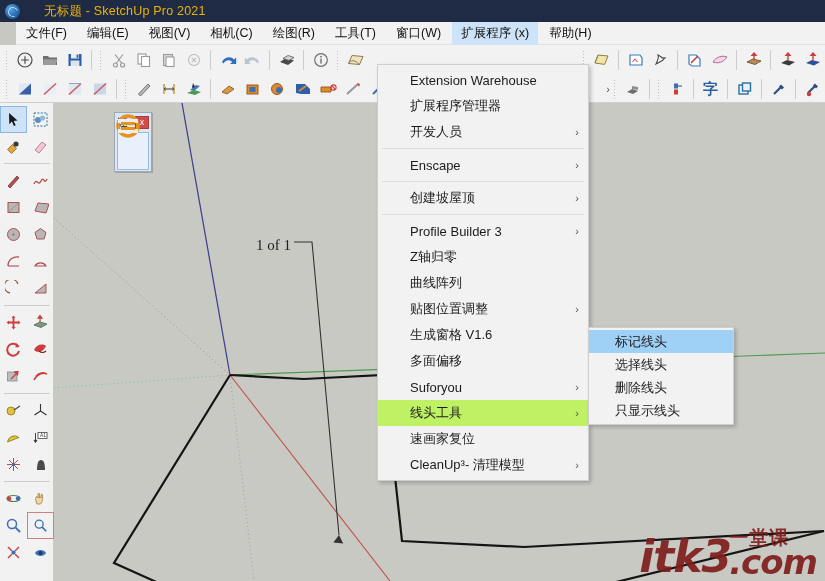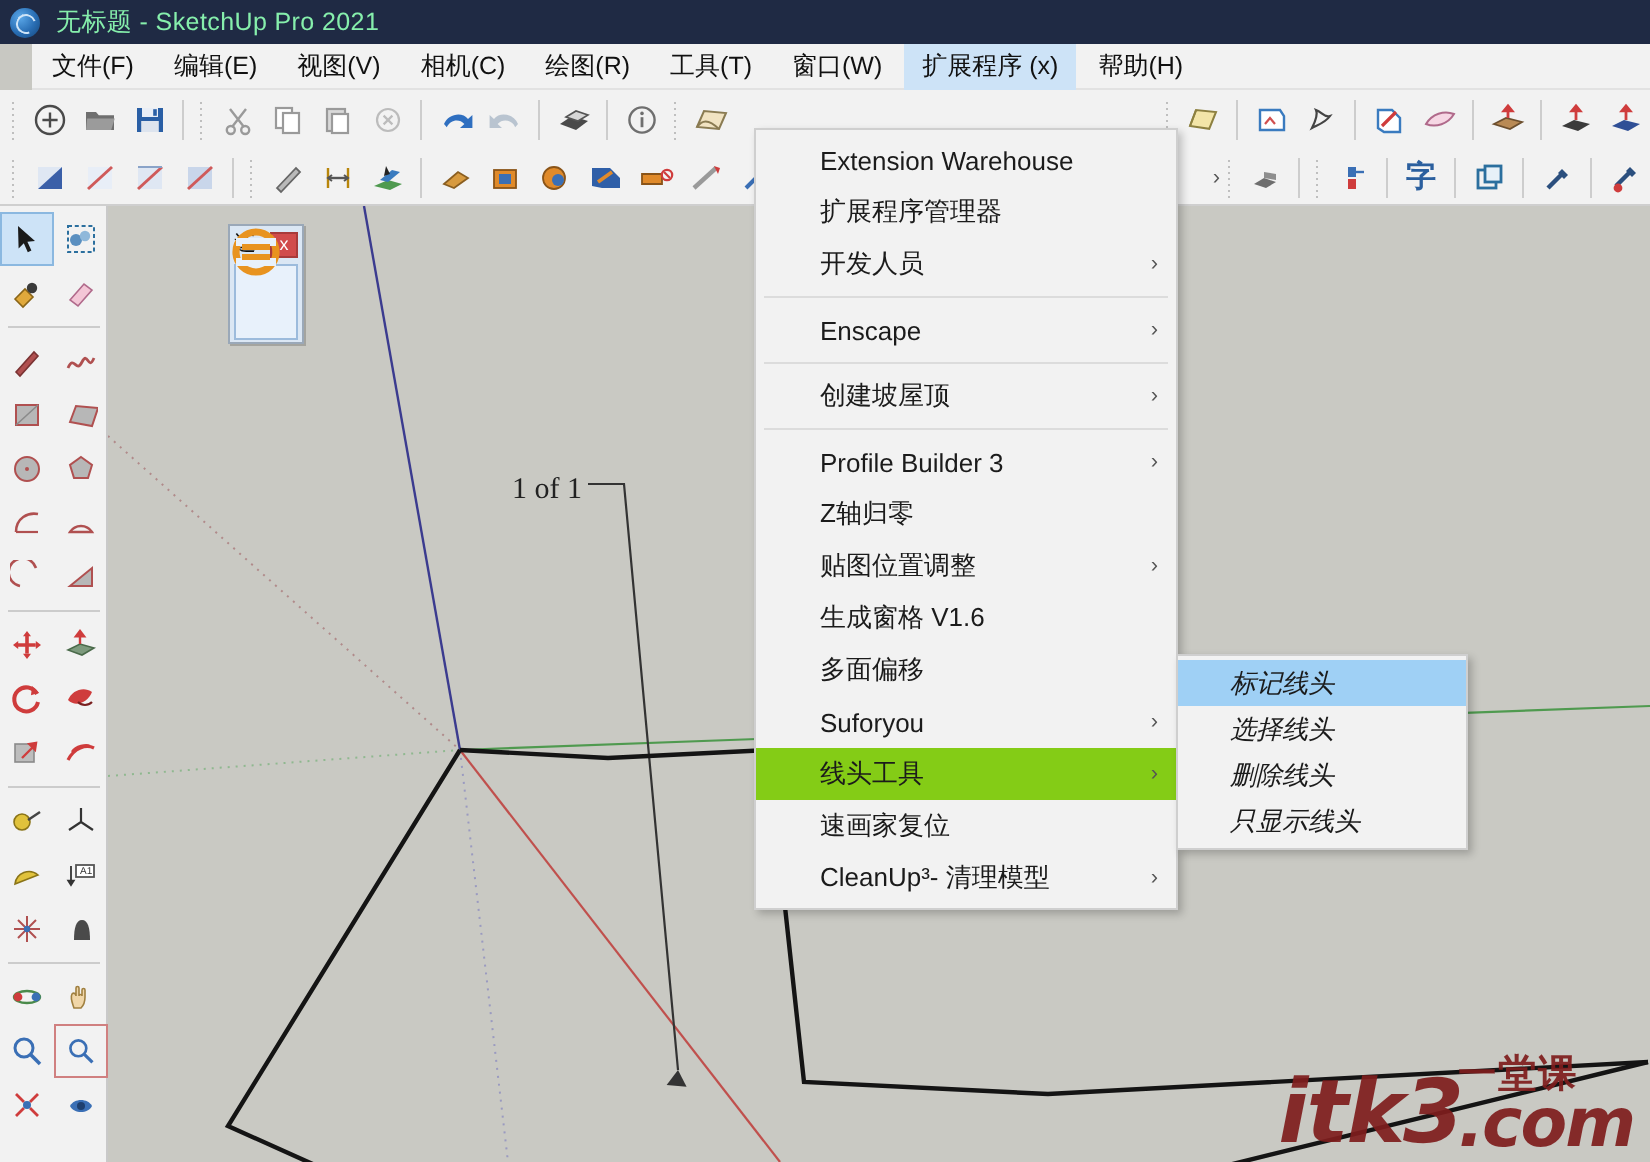--- a/index.html
+++ b/index.html
@@ -7,22 +7,22 @@
     width:825px;height:581px;overflow:hidden;
     font-family:"Liberation Sans","DejaVu Sans",sans-serif;
     background:#c8c8c2;
     -webkit-font-smoothing:antialiased;
   }
   #app{position:relative;width:825px;height:581px;overflow:hidden;}
 
   
   .titlebar{
     position:absolute;left:0;top:0;width:825px;height:22px;
-    background:#1f2a44;color:#86efac;
-    display:flex;align-items:center;gap:8px;
+    background:#1f2a44;color:#eab308;
+    display:flex;align-items:center;gap:24px;
     font-size:12.5px;padding-left:5px;box-sizing:border-box;
   }
   .su-logo{
     width:15px;height:15px;border-radius:50%;
     background:radial-gradient(circle at 35% 32%,#5aa7e8 0%,#2a6fb5 52%,#14457a 100%);
     position:relative;flex:0 0 auto;
   }
   .su-logo:after{
     content:"";position:absolute;left:3px;top:3.5px;width:8px;height:8px;
     border-radius:50%;border:1.4px solid #cfe4f7;border-right-color:transparent;
@@ -128,33 +128,33 @@
   .dropdown{
     position:absolute;left:377px;top:40px;width:212px;
     background:#f2f2f2;border:1px solid #cfcfcf;box-sizing:border-box;
     box-shadow:2px 2px 4px rgba(0,0,0,.22);padding:2px 0;margin-top:24px;
   }
   .mi{
     display:flex;align-items:center;height:26px;padding:0 8px 0 32px;
     font-size:13px;color:#1b1b1b;white-space:nowrap;box-sizing:border-box;cursor:default;
     position:relative;
   }
-  .mi.hl{background:#84cc16;}
+  .mi.hl{background:#bef264;}
   .mi .arrow{position:absolute;right:9px;font-size:11px;color:#555;}
   .misep{height:1px;background:#dcdcdc;margin:3px 4px;}
 
   
   .submenu{
     position:absolute;left:588px;top:327px;width:146px;
     background:#f2f2f2;border:1px solid #cfcfcf;box-sizing:border-box;
     box-shadow:2px 2px 4px rgba(0,0,0,.22);padding:2px 0;
   }
   .smi{
     display:flex;align-items:center;height:23px;padding:0 24px 0 26px;
-    font-size:13px;color:#1b1b1b;white-space:nowrap;box-sizing:border-box;cursor:default;font-style:italic;
+    font-size:13px;color:#1b1b1b;white-space:nowrap;box-sizing:border-box;cursor:default;
   }
   .smi.hl{background:#9fd0f5;}
 </style>
 </head>
 <body>
 
 <div id="app">
 
   <div class="titlebar">
     <div class="su-logo"></div>
@@ -714,20 +714,23 @@
     </div>
     <div class="misep"></div>
     <div class="mi">
       <span>Profile Builder 3</span>
       <span class="arrow">›</span>
     </div>
     <div class="mi">
       <span>Z轴归零</span>
     </div>
     <div class="mi">
+      <span>曲线阵列</span>
+    </div>
+    <div class="mi">
       <span>贴图位置调整</span>
       <span class="arrow">›</span>
     </div>
     <div class="mi">
       <span>生成窗格  V1.6</span>
     </div>
     <div class="mi">
       <span>多面偏移</span>
     </div>
     <div class="mi">

